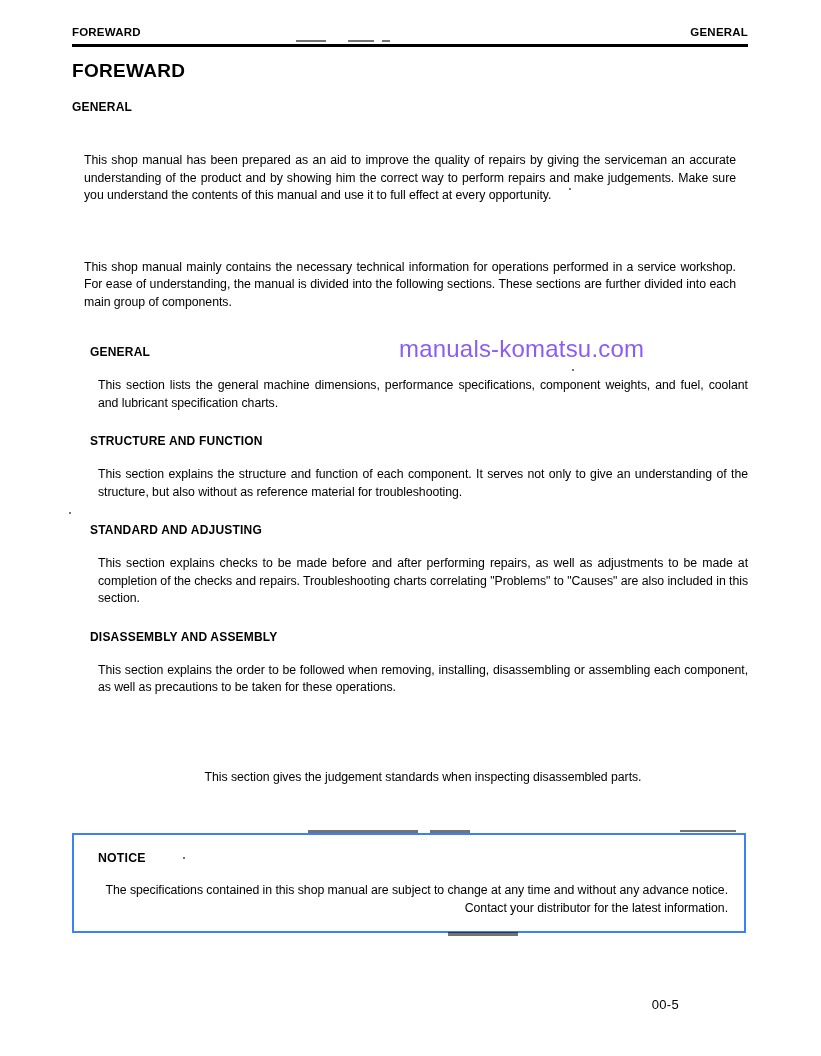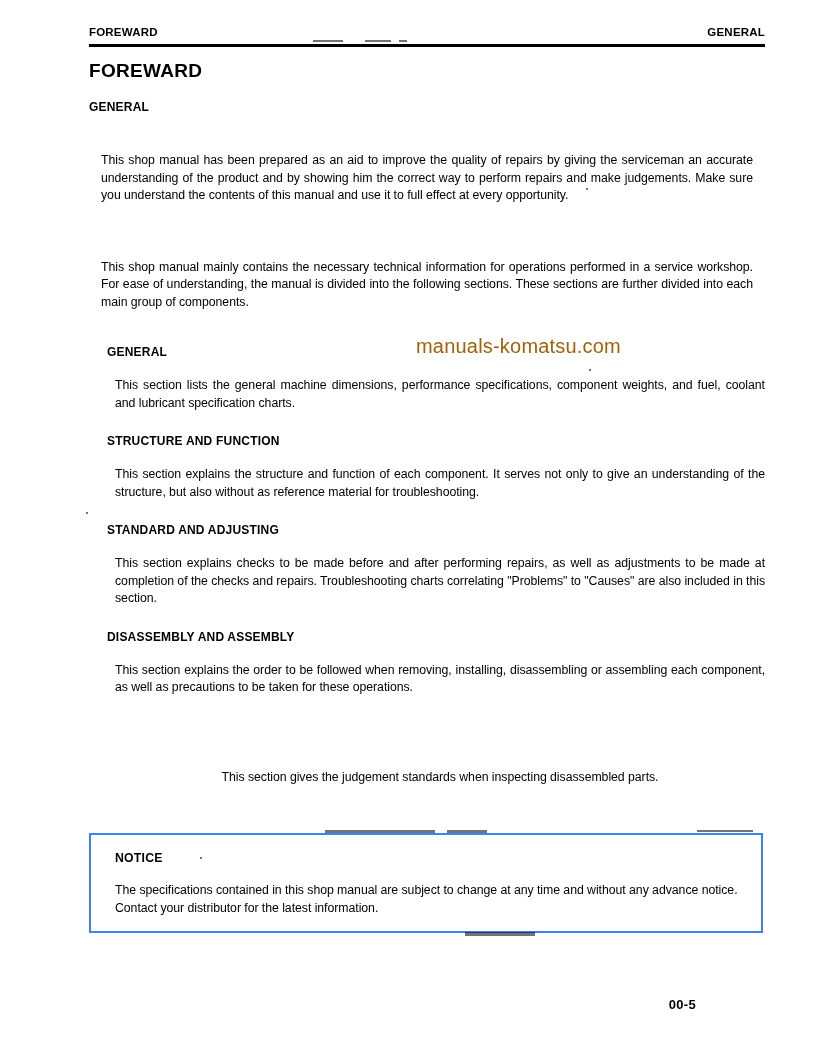--- a/index.html
+++ b/index.html
@@ -11,21 +11,21 @@
     width: 821px;
     height: 1056px;
     position: relative;
     font-family: "Liberation Sans", sans-serif;
     color: #000000;
     overflow: hidden;
   }
 
   .page {
     position: absolute;
-    left: 17px; top: 0;
+    left: 0; top: 0;
     width: 752px;
     height: 1056px;
     border-radius: 10px;
   }
 
   
   .running-header {
     position: absolute;
     left: 72px;
     top: 26px;
@@ -98,22 +98,22 @@
   .gap-18 { height: 18px; }
   .gap-22 { height: 22px; }
   .gap-26 { height: 26px; }
   .gap-30 { height: 30px; }
 
   
   .watermark {
     position: absolute;
     left: 396px;
     top: 334px;
-    font-size: 20px;
-    color: #a16207;
+    font-size: 24px;
+    color: #8b5cf6;
     letter-spacing: 0.2px;
     white-space: nowrap;
     background: #ffffff;
     padding: 1px 3px;
   }
 
   
   .notice-box {
     position: absolute;
     left: 72px;
@@ -131,31 +131,31 @@
     font-weight: bold;
     letter-spacing: 0.2px;
   }
   .notice-body {
     position: absolute;
     left: 24px;
     top: 47px;
     width: 630px;
     font-size: 12.3px;
     line-height: 17.5px;
-    text-align: left;
+    text-align: right;
     letter-spacing: -0.05px;
   }
 
   
   .page-number {
     position: absolute;
     right: 73px;
     top: 997px;
     font-size: 13px;
-    font-weight: bold;
+    font-weight: normal;
     letter-spacing: 0.3px;
   }
 
   
   .artifact {
     position: absolute;
     background: #000;
     opacity: 0.55;
   }
 </style>

